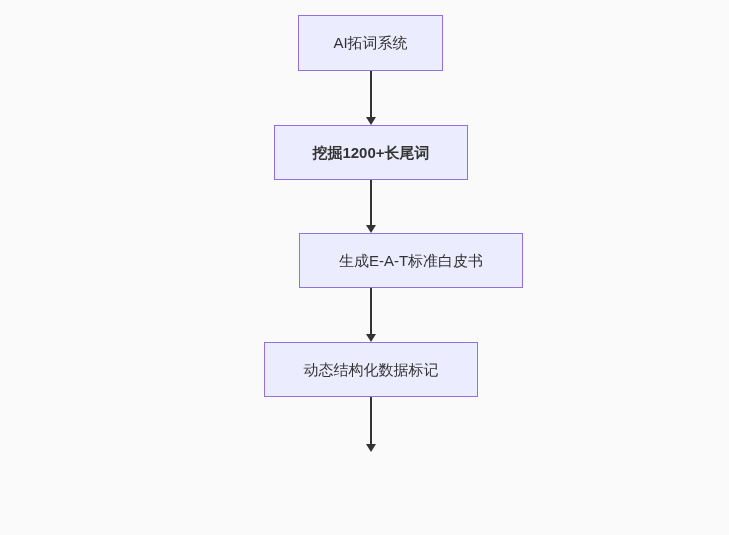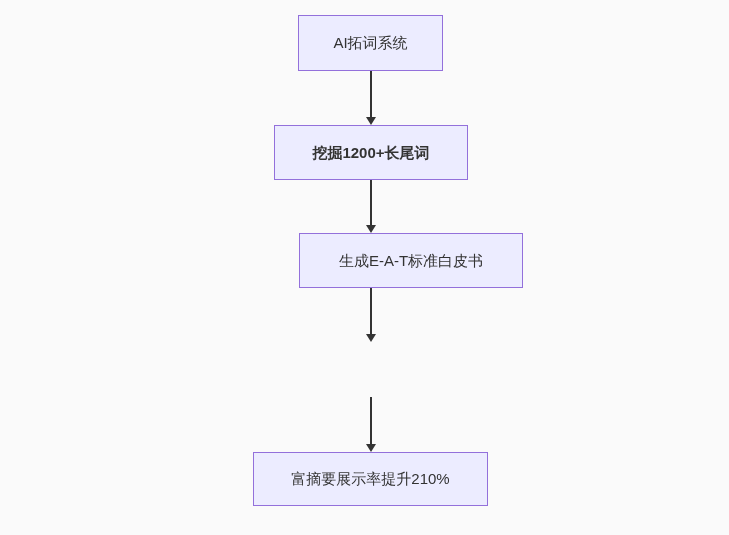--- a/index.html
+++ b/index.html
@@ -82,23 +82,23 @@
 
   <div class="flow-node" style="left:259px; top:233px; width:224px; height:55px;margin-left:40px;">
     <span class="node-label">生成E-A-T标准白皮书</span>
   </div>
 
   <div class="edge" style="left:366px; top:288px; height:54px;">
     <div class="edge-line"></div>
     <div class="edge-head"></div>
   </div>
 
+  <div class="flow-node" style="left:264px; top:342px; width:214px; height:55px;">
+    <span class="node-label">动态结构化数据标记</span>
+  </div>
 
   <div class="edge" style="left:366px; top:397px; height:55px;">
     <div class="edge-line"></div>
     <div class="edge-head"></div>
   </div>
 
-  <div class="flow-node" style="left:253px; top:452px; width:235px; height:54px;">
-    <span class="node-label">富摘要展示率提升210%</span>
-  </div>
 
 </div>
 
 </body></html>

